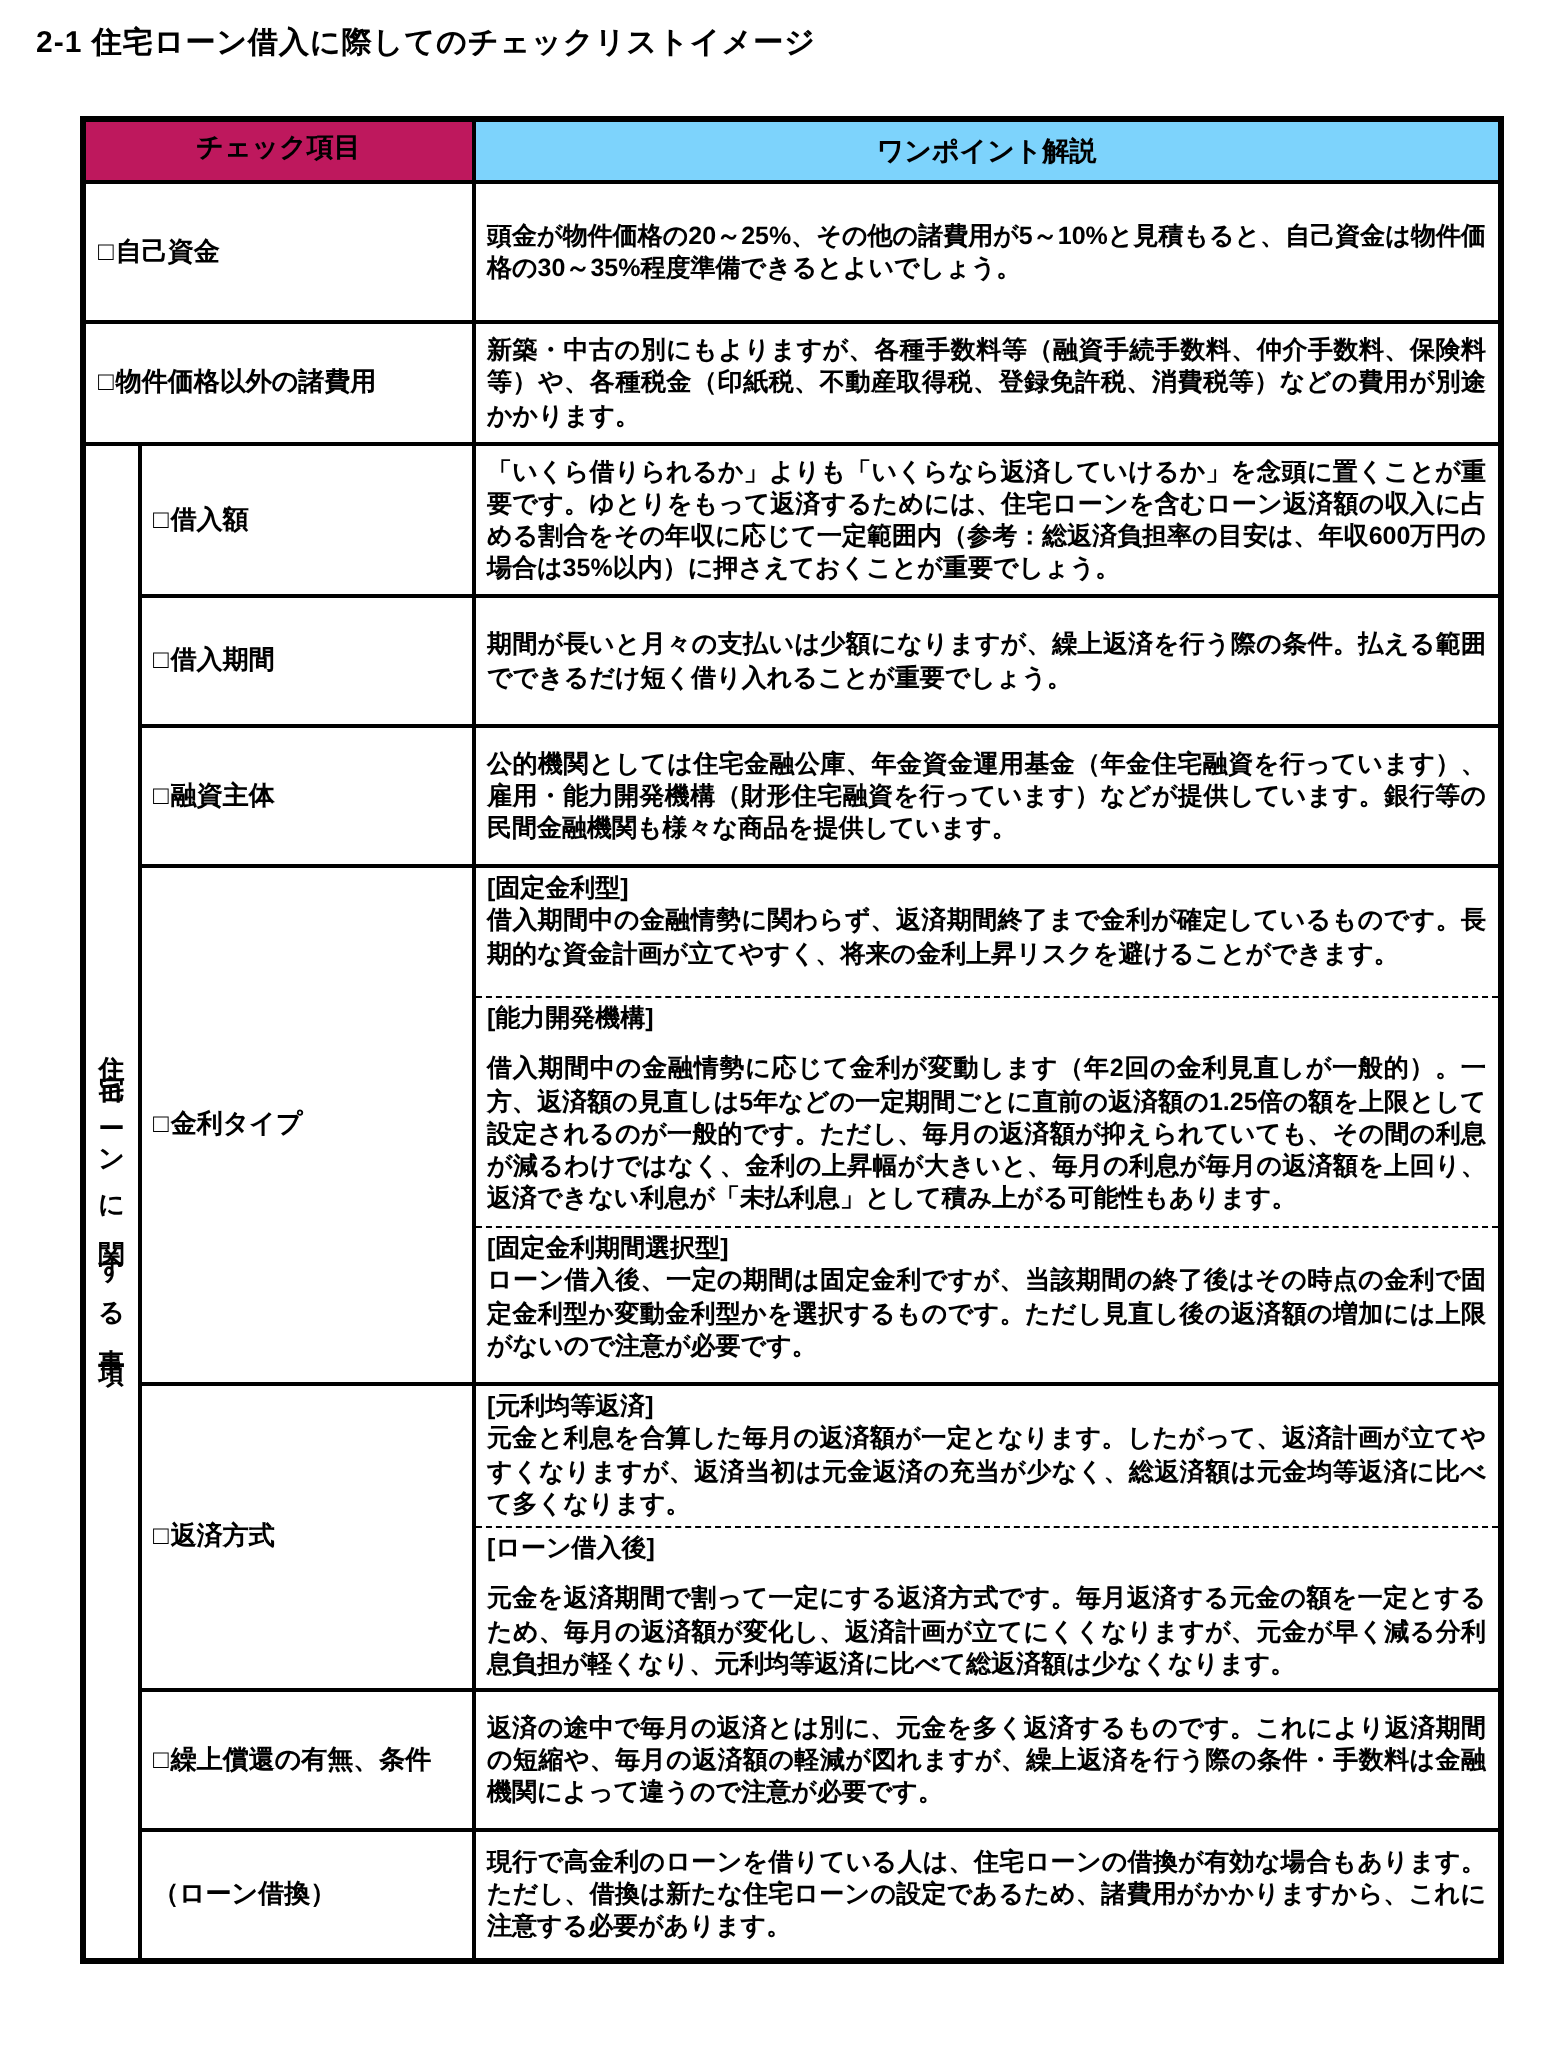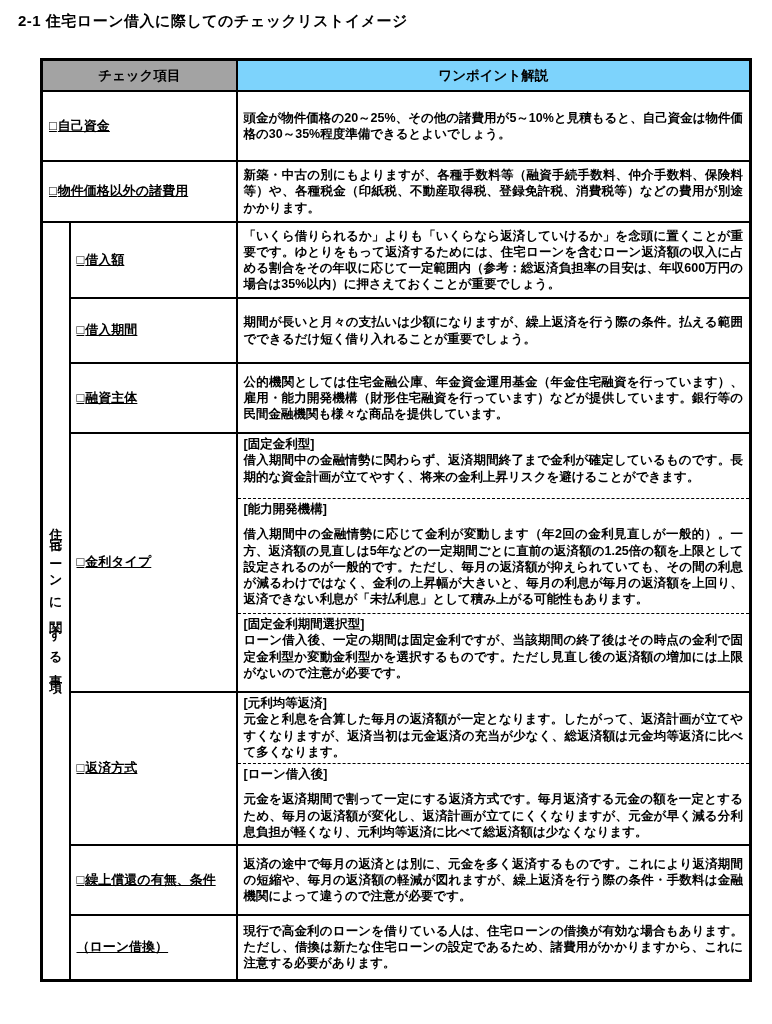--- a/index.html
+++ b/index.html
@@ -35,21 +35,20 @@
   }
   th.hdr{
     height:27px;
     text-align:center;
     font-size:13.5px;
     font-weight:bold;
   }
   td.label-cell{
     padding:2px 4px 2px 6px;
     font-size:13px;
-    text-decoration:underline;
   }
   td.expl-cell{
     padding:3px 6px;
     text-align:justify;
   }
   td.sections-cell{
     padding:0;
     vertical-align:top;
   }
   .section{
@@ -89,21 +88,21 @@
 
 <table class="checklist">
   <colgroup>
       <col class="c-group">
       <col class="c-item">
       <col class="c-expl">
     </colgroup>
 
   <tbody>
       <tr>
-    <th class="hdr" colspan="2" style="background-color: #a3a3a3;">チェック項目</th>
+    <th class="hdr" colspan="2" style="background-color: #be185d; font-family: Liberation Mono, monospace;">チェック項目</th>
     <th class="hdr" style="background-color: #7dd3fc;">ワンポイント解説</th>
   </tr>
 
   <tr class="h70">
     <td class="label-cell" colspan="2">
       <span class="cbx">□</span><span>自己資金</span>
     </td>
     <td class="expl-cell">頭金が物件価格の20～25%、その他の諸費用が5～10%と見積もると、自己資金は物件価格の30～35%程度準備できるとよいでしょう。</td>
   </tr>
 

